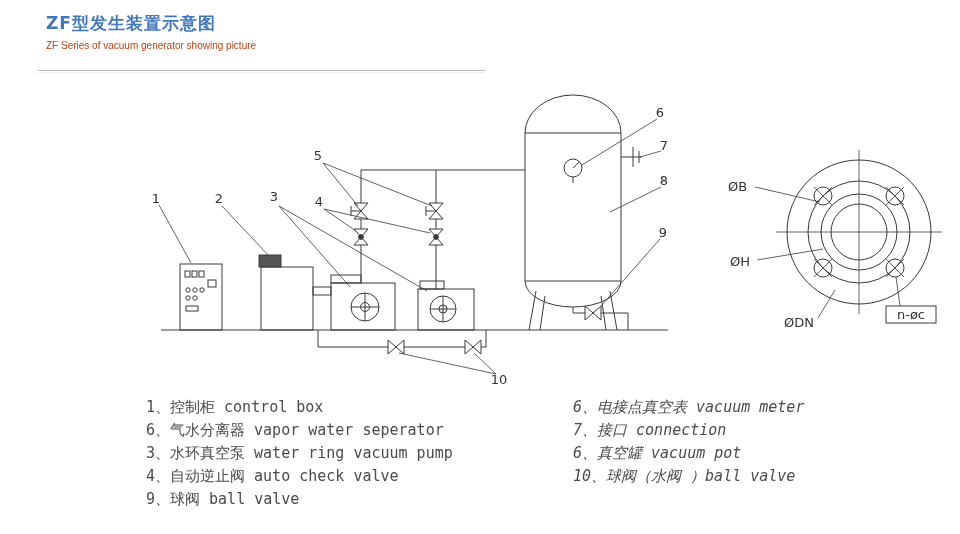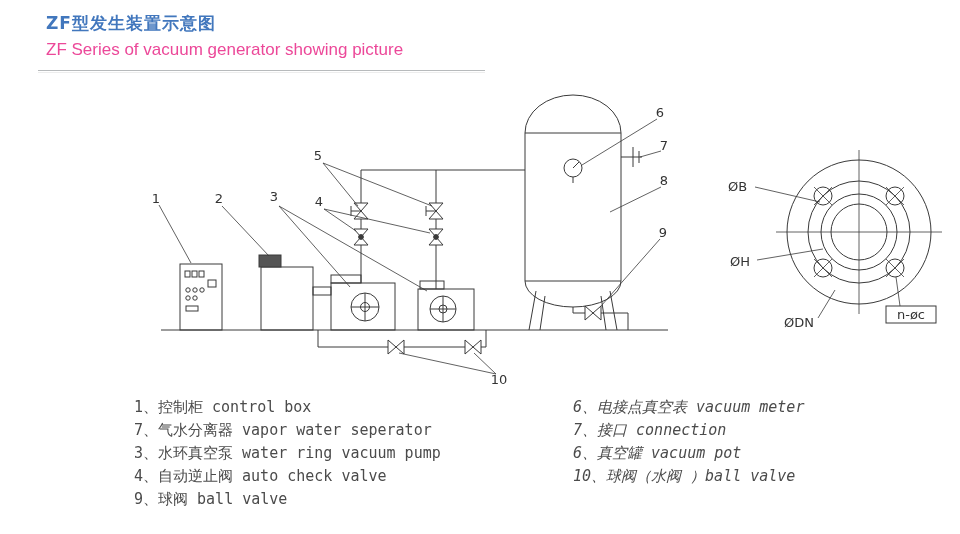--- a/index.html
+++ b/index.html
@@ -7,38 +7,38 @@
     position:relative; width:960px; height:534px; background:#ffffff;
     font-family:"Liberation Sans", sans-serif; overflow:hidden;margin-left:28px;
   }
   .title {
     position:absolute; left:18px; top:12px;
     font-size:17px; font-weight:bold; letter-spacing:1px;
     color:#4277bd; font-family:"DejaVu Sans", sans-serif;
   }
   .subtitle {
     position:absolute; left:18px; top:40px;
-    font-size:17px; color:#ec4899;
+    font-size:10px; color:#c2410c;
   }
   .divider {
     position:absolute; left:10px; top:70px; width:447px; height:1px;
     border-top:1px solid #b7babc; border-bottom:1px solid #ededed;
   }
   svg.diagram { position:absolute; left:0; top:0; }
   svg.diagram text {
     font-family:"DejaVu Sans", sans-serif; font-size:13px; fill:#333333;
     stroke:none;
   }
   .legend {
     position:absolute; top:396px;
     font-family:"DejaVu Sans Mono","Liberation Mono", monospace;
     font-size:15px; color:#4b4b4b;
   }
   .legend .row { height:23px; line-height:23px; white-space:pre; }
-  #legend-left  { left:106px; }
+  #legend-left  { left:118px; }
   #legend-right { left:545px;font-style:italic; }
 </style>
 </head>
 <body>
 
 <div class="page">
 
   <div class="title">ZF型发生装置示意图</div>
   <div class="subtitle">ZF Series of vacuum generator showing picture</div>
   <div class="divider"></div>
@@ -221,21 +221,21 @@
     <g>
       <text x="700" y="191">ØB</text>
       <text x="702" y="266">ØH</text>
       <text x="756" y="327">ØDN</text>
       <text x="883" y="319" text-anchor="middle">n-øc</text>
     </g>
   </svg>
 
   <div class="legend" id="legend-left">
     <div class="row">1、控制柜 control box</div>
-    <div class="row">7、气水分离器 vapor water seperator</div>
+    <div class="row">6、气水分离器 vapor water seperator</div>
     <div class="row">3、水环真空泵 water ring vacuum pump</div>
     <div class="row">4、自动逆止阀 auto check valve</div>
     <div class="row">9、球阀 ball valve</div>
   </div>
   <div class="legend" id="legend-right">
     <div class="row">6、电接点真空表 vacuum meter</div>
     <div class="row">7、接口 connection</div>
     <div class="row">6、真空罐 vacuum pot</div>
     <div class="row">10、球阀（水阀 ）ball valve</div>
   </div>

